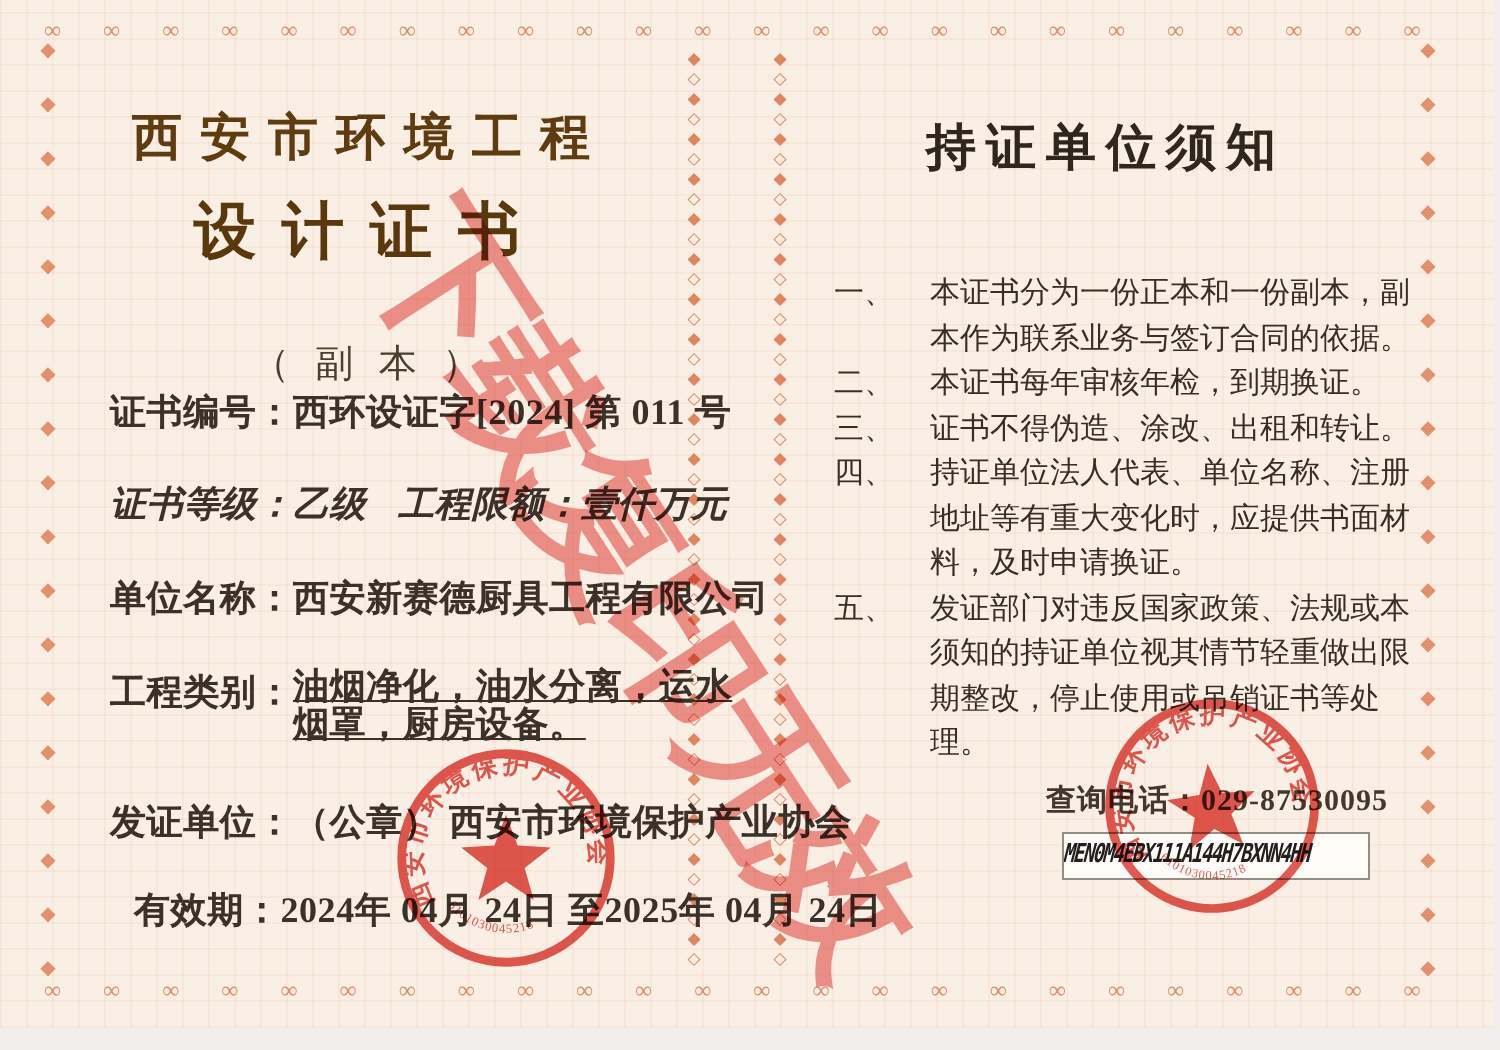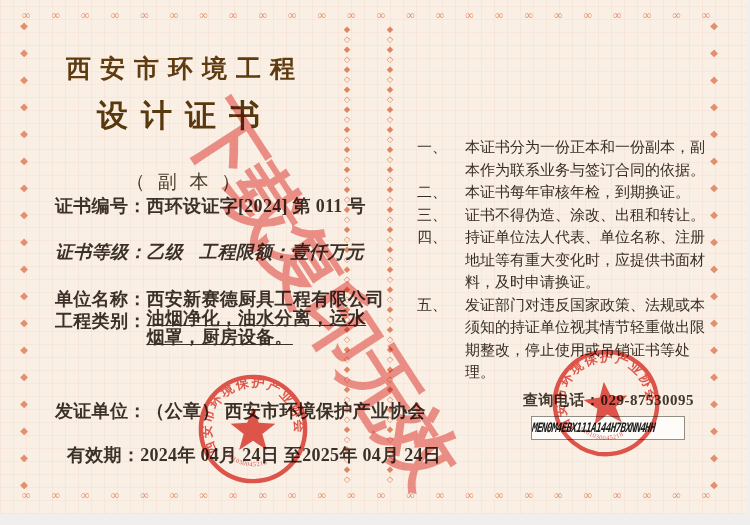--- a/index.html
+++ b/index.html
@@ -34,21 +34,21 @@
   .ltitle1{position:absolute;left:18px;top:52px;width:334px;text-align:center;
     font-size:25px;font-weight:bold;letter-spacing:9px;color:#5f3c10;z-index:2;}
   .ltitle2{position:absolute;left:18px;top:95px;width:334px;text-align:center;
     font-size:31px;font-weight:bold;letter-spacing:13px;color:#5a380e;z-index:2;}
   .lcopy{position:absolute;left:18px;top:147px;width:334px;text-align:center;
     font-size:19px;color:#4c3e2c;letter-spacing:4px;z-index:2;margin-top:22px;}
   .frow{position:absolute;left:55px;font-size:18px;font-weight:600;color:#3c3128;
     z-index:2;letter-spacing:.3px;white-space:nowrap;}
   .frow .gap{display:inline-block;width:16px;}
   .r1{top:194px;} .r2{top:240px;font-style:italic;} .r3{top:287px;}
-  .r4{top:309px;display:flex;white-space:normal;}
+  .r4{top:334px;display:flex;white-space:normal;}
   .r4 .lab{flex:0 0 auto;}
   .r4 .val{width:220px;line-height:19px;text-decoration:underline;}
   .r5{top:399px;} .r6{top:443px;margin-left:12px;}
 
   
   .ntitle{position:absolute;left:398px;top:57px;width:310px;text-align:center;
     font-size:25px;font-weight:600;letter-spacing:5px;color:#2f261c;z-index:2;}
   .nlist{position:absolute;left:417px;top:136px;width:300px;z-index:2;
     font-size:15px;color:#382e25;font-weight:500;}
   .nitem{display:flex;line-height:22.5px;}
@@ -231,20 +231,21 @@
   </div>
 
   <div class="frow r5">
     <span>发证单位：</span><span>（公章） 西安市环境保护产业协会</span>
   </div>
 
   <div class="frow r6">
     <span>有效期：</span><span>2024年 04月 24日 至2025年 04月 24日</span>
   </div>
 
+  <div class="ntitle">持证单位须知</div>
 
   <div class="nlist">
     <div class="nitem">
       <span class="num">一、</span>
       <span class="txt">本证书分为一份正本和一份副本，副本作为联系业务与签订合同的依据。</span>
     </div>
     <div class="nitem">
       <span class="num">二、</span>
       <span class="txt">本证书每年审核年检，到期换证。</span>
     </div>

